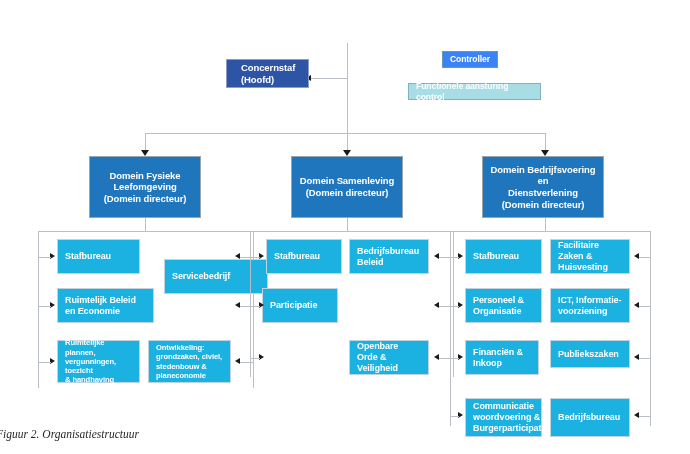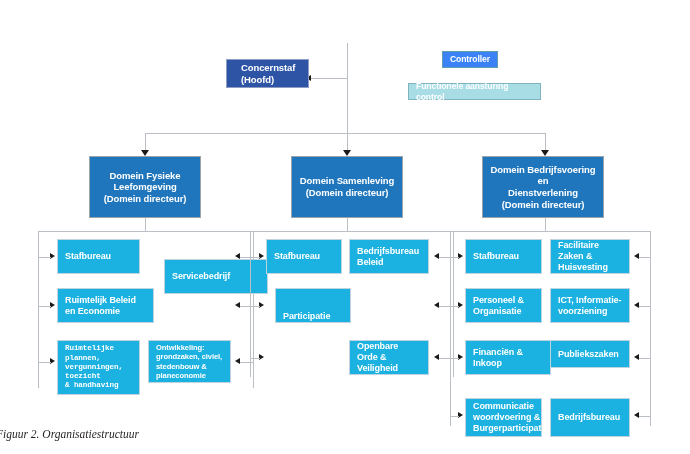--- a/index.html
+++ b/index.html
@@ -161,21 +161,21 @@
   <div class="arw right" style="left:50px; top:253px;"></div>
   <div class="ln h" style="left:38px; top:256.5px; width:13px;"></div>
 
   <div class="box leaf" style="left:57px; top:288px; width:97px; height:35px;">
     <span>Ruimtelijk Beleid
 en Economie</span>
   </div>
   <div class="arw right" style="left:50px; top:302px;"></div>
   <div class="ln h" style="left:38px; top:305.5px; width:13px;"></div>
 
-  <div class="box leaf small" style="left:57px; top:340px; width:83px; height:55px;font-family:Liberation Mono, monospace;">
+  <div class="box leaf small" style="left:57px; top:340px; width:83px; height:43px;">
     <span>Ruimtelijke plannen,
 vergunningen, toezicht
 &amp; handhaving</span>
   </div>
   <div class="arw right" style="left:50px; top:358px;"></div>
   <div class="ln h" style="left:38px; top:361.5px; width:13px;"></div>
 
   <div class="box leaf" style="left:164px; top:239px; width:104px; height:35px;margin-top:20px;">
     <span>Servicebedrijf</span>
   </div>
@@ -202,21 +202,21 @@
   <div class="ln h" style="left:250px; top:231px; width:203px;"></div>
   <div class="ln v" style="left:250px; top:231px; height:146px;"></div>
   <div class="ln v" style="left:453px; top:231px; height:146px;"></div>
 
   <div class="box leaf" style="left:266px; top:239px; width:76px; height:35px;">
     <span>Stafbureau</span>
   </div>
   <div class="arw right" style="left:259px; top:253px;"></div>
   <div class="ln h" style="left:250px; top:256.5px; width:10px;"></div>
 
-  <div class="box leaf" style="left:275px; top:288px; width:76px; height:35px;align-items:flex-end;">
+  <div class="box leaf" style="left:262px; top:288px; width:76px; height:35px;">
     <span>Participatie</span>
   </div>
   <div class="arw right" style="left:259px; top:302px;"></div>
   <div class="ln h" style="left:250px; top:305.5px; width:10px;"></div>
 
   <div class="arw right" style="left:259px; top:354px;"></div>
   <div class="ln h" style="left:250px; top:357.5px; width:10px;"></div>
 
   <div class="box leaf" style="left:349px; top:239px; width:80px; height:35px;">
     <span>Bedrijfsbureau
@@ -251,21 +251,21 @@
   <div class="arw right" style="left:458px; top:253px;"></div>
   <div class="ln h" style="left:450px; top:256.5px; width:9px;"></div>
 
   <div class="box leaf" style="left:465px; top:288px; width:77px; height:35px;">
     <span>Personeel &amp;
 Organisatie</span>
   </div>
   <div class="arw right" style="left:458px; top:302px;"></div>
   <div class="ln h" style="left:450px; top:305.5px; width:9px;"></div>
 
-  <div class="box leaf" style="left:465px; top:340px; width:86px; height:35px;">
+  <div class="box leaf" style="left:465px; top:340px; width:74px; height:35px;">
     <span>Financiën &amp;
 Inkoop</span>
   </div>
   <div class="arw right" style="left:458px; top:354px;"></div>
   <div class="ln h" style="left:450px; top:357.5px; width:9px;"></div>
 
   <div class="box leaf" style="left:465px; top:398px; width:77px; height:39px;">
     <span>Communicatie
 woordvoering &amp;
 Burgerparticipatie</span>

